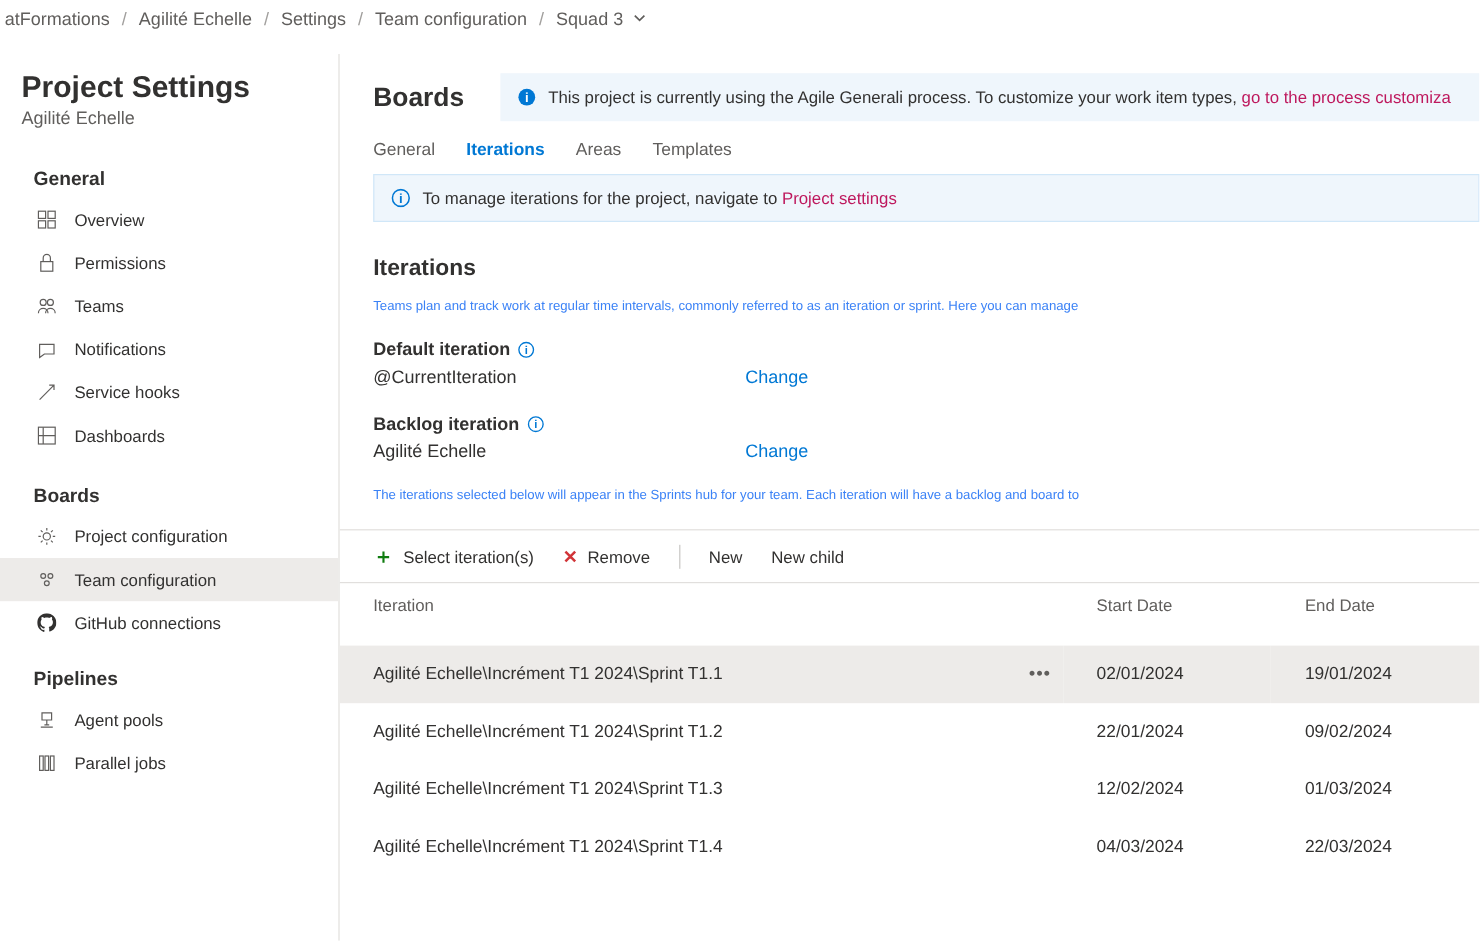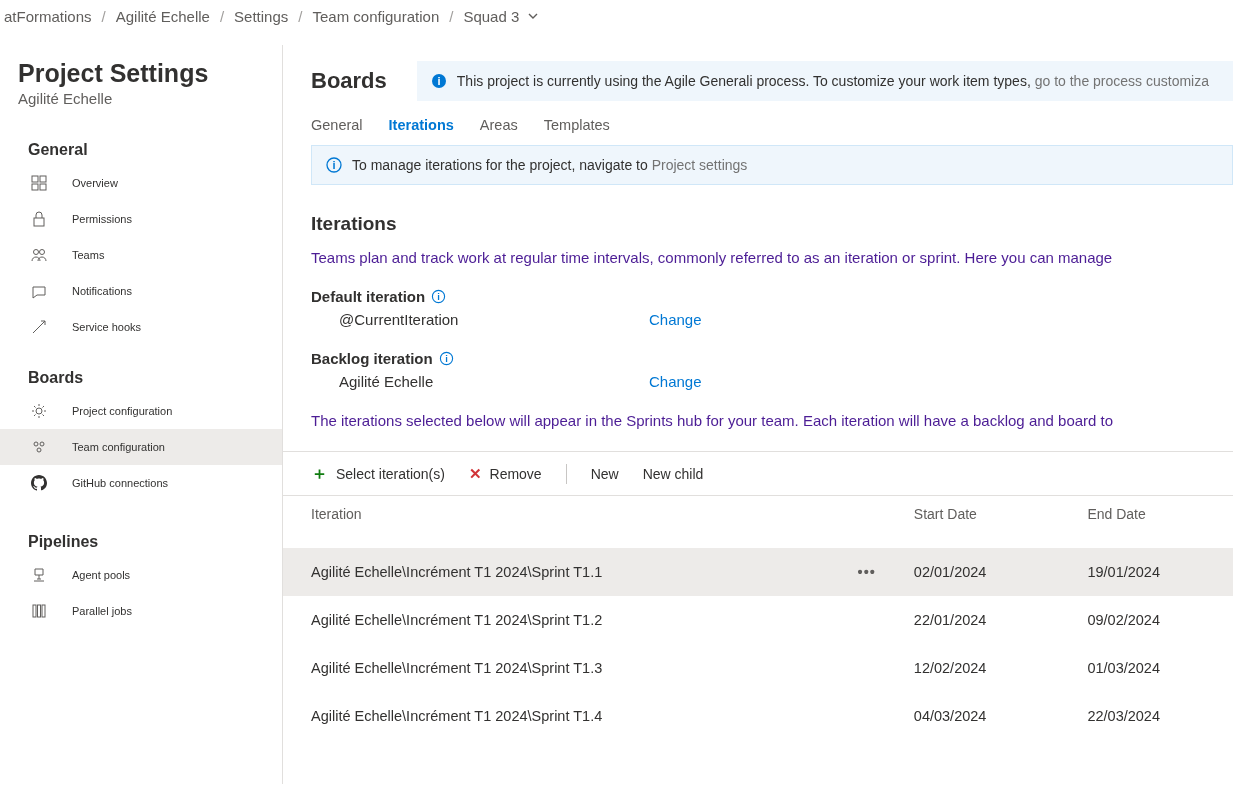--- a/index.html
+++ b/index.html
@@ -41,23 +41,23 @@
     .sidebar .group-header {
       font-size: 16px;
       font-weight: 600;
       padding: 8px 18px 6px 28px;
       color: #323130;
     }
     .nav-item {
       display: flex;
       align-items: center;
       padding: 9px 18px 9px 30px;
-      gap: 24px;
+      gap: 14px;
       cursor: pointer;
-      font-size: 11px;
+      font-size: 14px;
       color: #323130;
     }
     .nav-item.selected { background: #edebe9; }
     .nav-item .nav-icon { width: 18px; height: 18px; display: inline-flex; align-items: center; justify-content: center; }
     .content {
       flex: 1;
       overflow: hidden;
       padding: 0;
       position: relative;
     }
@@ -79,21 +79,21 @@
       color: #323130;
       display: flex;
       align-items: center;
       gap: 10px;
       margin-right: 0;
     }
     .banner .info-icon, .info-banner2 .info-icon, .info-circle {
       color: #0078d4;
       display: inline-flex;
     }
-    .banner a, .info-banner2 a { color: #737373; text-decoration: none; cursor: pointer; }
+    .banner a, .info-banner2 a { color: #be185d; text-decoration: none; cursor: pointer; }
     .tabs {
       display: flex;
       gap: 26px;
       padding: 16px 28px 10px 28px;
       border-bottom: 0;
     }
     .tab {
       font-size: 14.5px;
       color: #605e5c;
       cursor: pointer;
@@ -112,34 +112,34 @@
     }
     .section {
       padding: 28px 28px 0 28px;
     }
     .section h3 {
       font-size: 19px;
       font-weight: 600;
       margin-bottom: 14px;
     }
     .section p.desc {
-      font-size: 15px;
-      color: #4c1d95;
+      font-size: 11px;
+      color: #3b82f6;
       margin-bottom: 22px;
     }
     .field-row { margin-bottom: 22px; }
     .field-label {
       font-weight: 600;
       font-size: 15px;
       margin-bottom: 6px;
       display: flex;
       align-items: center;
       gap: 6px;
     }
-    .field-line { display: flex; align-items: center; gap: 0; margin-left: 28px; }
+    .field-line { display: flex; align-items: center; gap: 0; }
     .field-value { font-size: 15px; width: 310px; }
     .link-btn { color: #0078d4; cursor: pointer; font-size: 15px; }
     .toolbar {
       display: flex;
       align-items: center;
       gap: 24px;
       padding: 10px 28px;
       border-top: 1px solid #e1dfdd;
       border-bottom: 1px solid #e1dfdd;
       margin-top: 8px;
@@ -244,20 +244,30 @@
       <span>Notifications</span>
     </div>
     <div class="nav-item">
       <span class="nav-icon">
           <svg width="16" height="16" viewBox="0 0 16 16">
             <path d="M2 14L14 2M10 2h4v4" stroke="#605e5c" fill="none"></path>
           </svg>
         </span>
       <span>Service hooks</span>
     </div>
+    <div class="nav-item">
+      <span class="nav-icon">
+          <svg width="16" height="16" viewBox="0 0 16 16">
+            <rect x="1" y="1" width="14" height="14" stroke="#605e5c" fill="none"></rect>
+            <line x1="5" y1="1" x2="5" y2="15" stroke="#605e5c"></line>
+            <line x1="1" y1="8" x2="15" y2="8" stroke="#605e5c"></line>
+          </svg>
+        </span>
+      <span>Dashboards</span>
+    </div>
 
     <div class="group-header" style="margin-top:16px">Boards</div>
     <div class="nav-item">
       <span class="nav-icon">
           <svg width="16" height="16" viewBox="0 0 16 16">
             <circle cx="8" cy="8" r="3" stroke="#605e5c" fill="none"></circle>
             <path d="M8 1v2M8 13v2M1 8h2M13 8h2M3 3l1.5 1.5M11.5 11.5L13 13M13 3l-1.5 1.5M4.5 11.5L3 13" stroke="#605e5c"></path>
           </svg>
         </span>
       <span>Project configuration</span>
@@ -274,21 +284,21 @@
     </div>
     <div class="nav-item">
       <span class="nav-icon">
           <svg width="16" height="16" viewBox="0 0 16 16">
             <path d="M8 0C3.6 0 0 3.6 0 8c0 3.5 2.3 6.5 5.5 7.6.4.1.5-.2.5-.4v-1.4c-2.2.5-2.7-1.1-2.7-1.1-.4-.9-.9-1.2-.9-1.2-.7-.5.1-.5.1-.5.8.1 1.2.8 1.2.8.7 1.2 1.9.9 2.3.7.1-.5.3-.9.5-1.1-1.8-.2-3.6-.9-3.6-4 0-.9.3-1.6.8-2.2-.1-.2-.4-1 .1-2.1 0 0 .7-.2 2.2.8.6-.2 1.3-.3 2-.3s1.4.1 2 .3c1.5-1 2.2-.8 2.2-.8.5 1.1.2 1.9.1 2.1.5.6.8 1.3.8 2.2 0 3.1-1.9 3.8-3.6 4 .3.2.5.7.5 1.4v2.1c0 .2.1.5.5.4C13.7 14.5 16 11.5 16 8c0-4.4-3.6-8-8-8z" fill="#323130"></path>
           </svg>
         </span>
       <span>GitHub connections</span>
     </div>
 
-    <div class="group-header" style="margin-top:24px">Pipelines</div>
+    <div class="group-header" style="margin-top:13px">Pipelines</div>
     <div class="nav-item">
       <span class="nav-icon">
           <svg width="16" height="16" viewBox="0 0 16 16">
             <path d="M4 2h8v6H4zM6 12h4M8 8v4M3 14h10" stroke="#605e5c" fill="none"></path>
           </svg>
         </span>
       <span>Agent pools</span>
     </div>
     <div class="nav-item">
       <span class="nav-icon">

